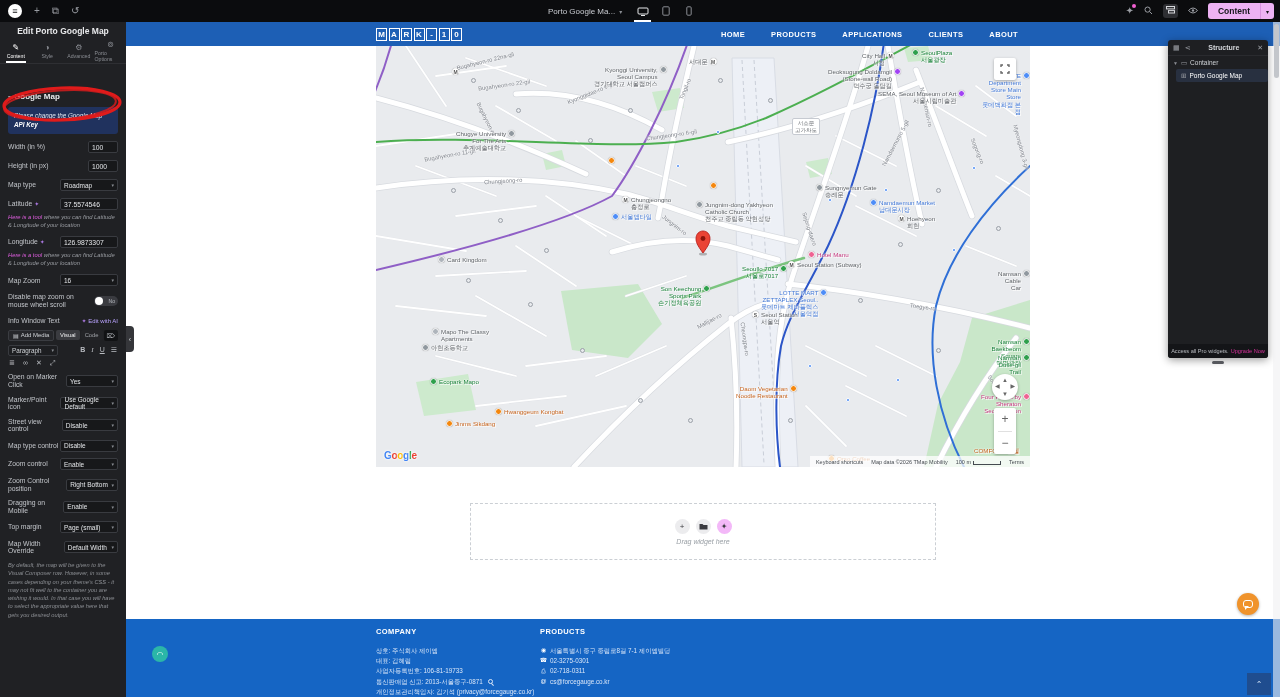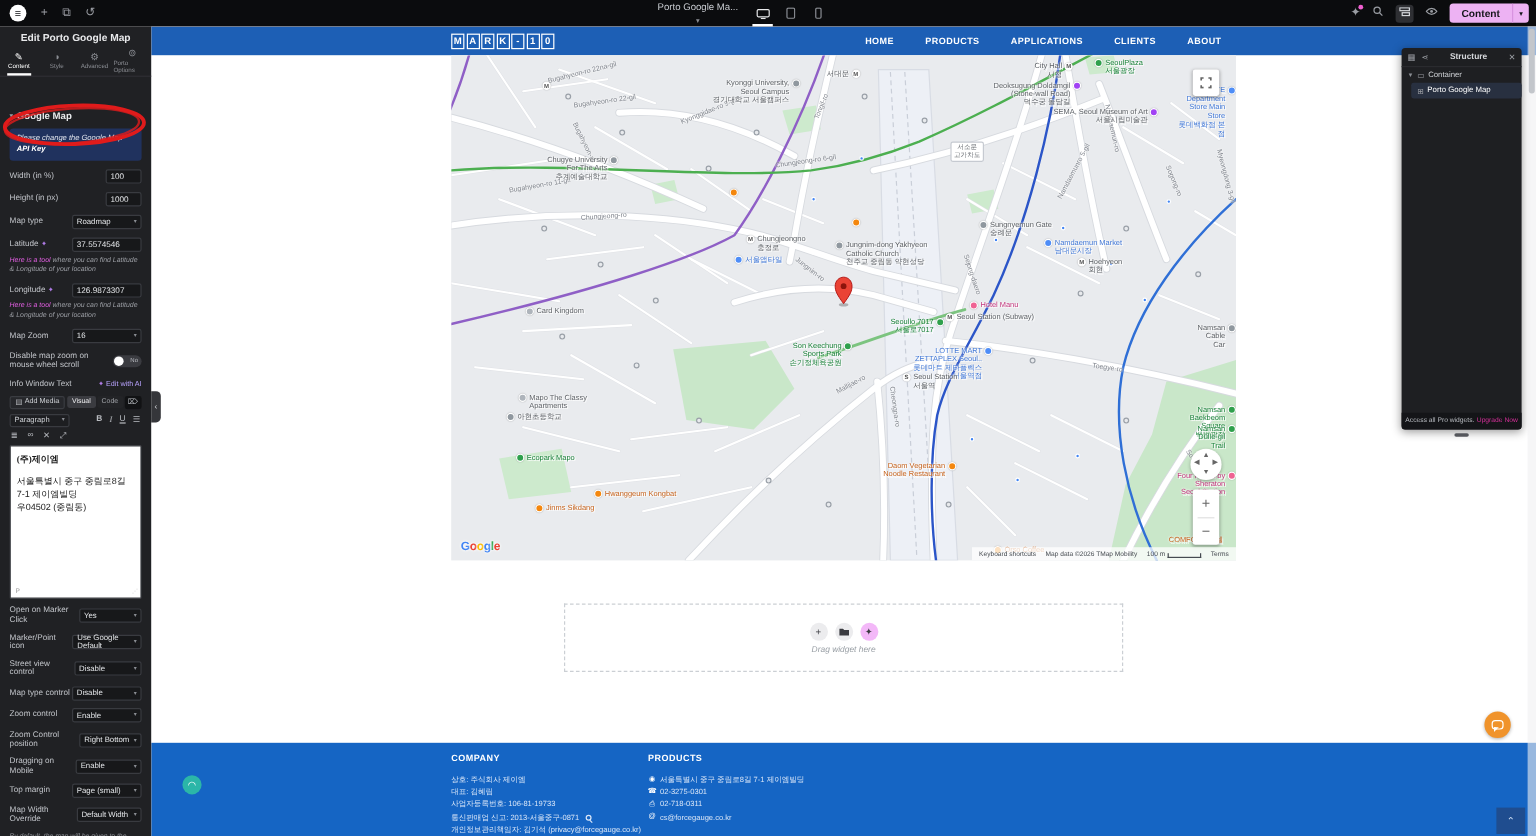--- a/index.html
+++ b/index.html
@@ -5,21 +5,21 @@
   *{margin:0;padding:0;box-sizing:border-box;font-family:"Liberation Sans","DejaVu Sans",sans-serif;}
   html,body{width:1280px;height:697px;overflow:hidden;background:#fff;}
   body{position:relative;}
 
   
   #topbar{position:absolute;left:0;top:0;width:1280px;height:22px;background:#0b0c0e;display:flex;align-items:center;z-index:50;}
   .tb-left{display:flex;align-items:center;gap:12px;padding-left:8px;width:126px;}
   .e-logo{width:14px;height:14px;border-radius:50%;background:#fff;color:#0b0c0e;font-weight:bold;font-size:9px;display:flex;align-items:center;justify-content:center;}
   .tb-ic{color:#9a9da3;font-size:10px;line-height:1;cursor:pointer;}
   .tb-center{position:absolute;left:548px;display:flex;align-items:center;gap:14px;}
-  .tb-doc{color:#c9ccd1;font-size:8px;display:flex;align-items:center;gap:4px;flex-direction:column;}
+  .tb-doc{color:#c9ccd1;font-size:8px;display:flex;align-items:center;gap:4px;}
   .tb-doc .car{font-size:6px;color:#8a8d93;}
   .dev{width:13px;height:15px;display:flex;align-items:center;justify-content:center;color:#8a8d93;position:relative;}
   .dev svg{display:block;}
   .dev.active{color:#e8e9eb;}
   .dev.active::after{content:"";position:absolute;left:-2px;right:-2px;bottom:-3px;height:2px;background:#fff;}
   .tb-right{position:absolute;right:6px;display:flex;align-items:center;gap:10px;}
   .tb-ic.boxed{background:#2e2f33;border-radius:3px;padding:2px 3px;color:#d5d7db;}
   .ai-dot{position:relative;}
   .ai-dot::after{content:"";position:absolute;right:-2px;top:-2px;width:4px;height:4px;border-radius:50%;background:#f05fd0;}
   .publish-btn{background:#edb2f3;color:#141519;font-size:8.5px;font-weight:bold;border:none;border-radius:3px;height:16px;display:flex;align-items:center;cursor:pointer;overflow:hidden;}
@@ -333,26 +333,20 @@
       <span class="wpbtn i">I</span>
       <span class="wpbtn u">U</span>
       <span class="wpbtn">☰</span>
     </span>
   </div>
   <div class="wp-tools2">
     <span class="wpbtn">≣</span>
     <span class="wpbtn">∞</span>
     <span class="wpbtn">✕</span>
     <span class="wpbtn">⤢</span>
-  </div>
-  <div id="editor">
-    <div class="et">(주)제이엠</div>
-    <div class="ea"><span>서울특별시 중구 중림로8길 7-1 제이엠빌딩</span><br><span>우04502 (중림동)</span></div>
-    <span class="ep">P</span>
-    <span class="rz">⋰</span>
   </div>
 
   <div id="panel-selects">
       <div class="frow" style="margin-top: 6.5px;">
         <span class="flabel">Open on Marker Click</span>
         <span class="fselect w58">Yes</span>
       </div>
       <div class="frow" style="margin-top: 6.5px;">
         <span class="flabel">Marker/Point icon</span>
         <span class="fselect w58">Use Google Default</span>

